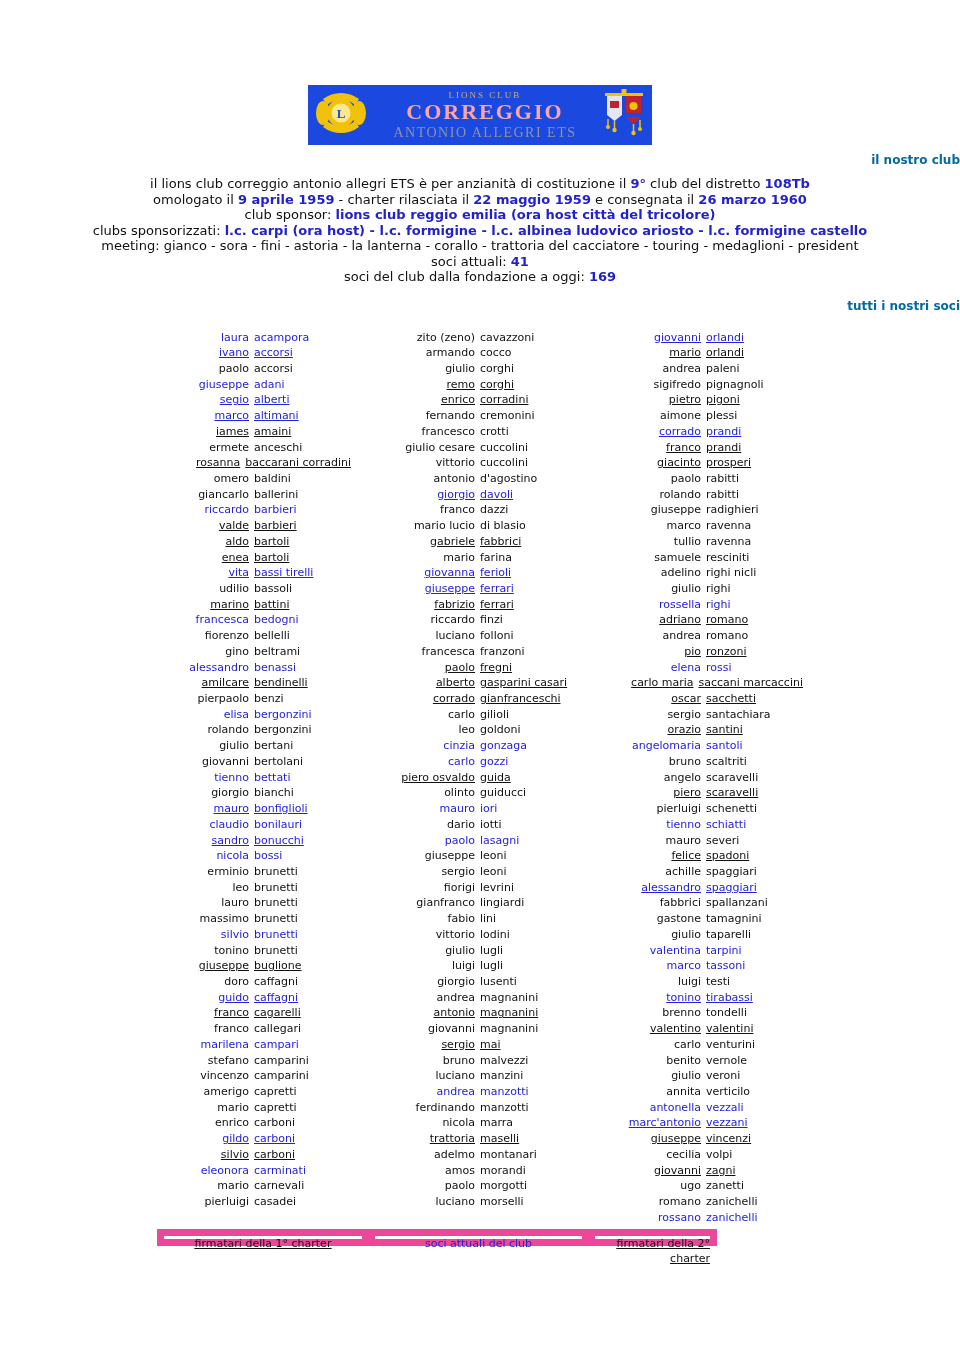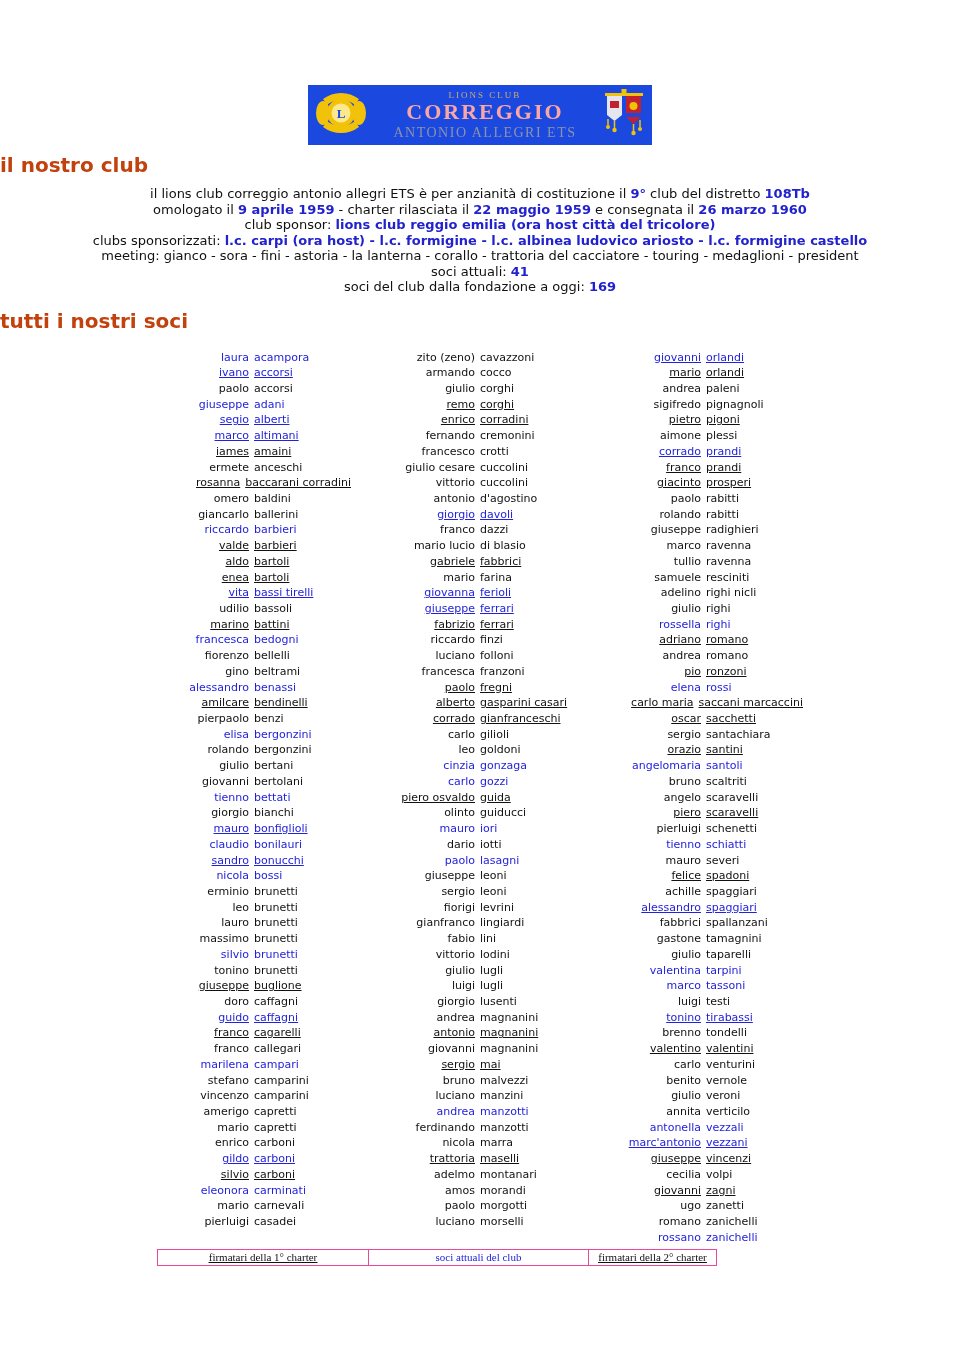--- a/index.html
+++ b/index.html
@@ -8,41 +8,41 @@
 
   
   .banner{width:344px;height:60px;margin:85px auto 0;background:#1b49e0;
           display:flex;align-items:center;justify-content:space-between;
           padding:0 7px;box-sizing:border-box;}
   .banner-center{flex:1;text-align:center;font-family:"Liberation Serif",serif;line-height:1.12;}
   .b-org{color:#c9ad72;font-size:9px;letter-spacing:2px;}
   .b-club{color:#fca5a5;font-size:22px;letter-spacing:2px;font-weight:bold;}
   .b-sub{color:#8d93a6;font-size:14px;letter-spacing:1.5px;}
 
-  .h-blue{color:#c2410c;text-align:left;font-weight:bold;font-size:20px;}
+  .h-blue{color:#0369a1;text-align:right;font-weight:bold;font-size:12px;}
   #about-title{margin-top:8px;}
   .about{margin-top:9px;text-align:center;font-size:13px;line-height:15.5px;color:#111;}
   .about .b{color:#2121cd;font-weight:bold;}
   #members-title{margin-top:14px;}
 
   .content{width:646px;margin:0 auto;}
   .grid{display:flex;margin-top:17px;gap:32px;}
   .col{width:215.3px;}
   .row{display:flex;height:15.72px;line-height:15.72px;font-size:11px;white-space:nowrap;}
   .fn{width:50%;text-align:right;padding-right:5px;box-sizing:border-box;}
   .ln{flex:1;text-align:left;}
   .cur{color:#2222dd;}
   .chart{text-decoration:underline;}
 
   .legend{display:flex;margin-top:4px;font-size:11px;}
-  .cell{border:1px solid #ec4899;box-sizing:border-box;text-align:center;height:17px;line-height:15px;font-family:Liberation Serif, serif;}
+  .cell{border:7px solid #ec4899;box-sizing:border-box;text-align:center;height:17px;line-height:15px;}
   .cell + .cell{margin-left:-1px;}
   .cell1{width:212px;}
   .cell2{width:221px;color:#2222dd;}
-  .cell3{width:129px;}
+  .cell3{width:129px;text-align:right;}
   .cell1 span,.cell3 span{text-decoration:underline;}
 </style>
 </head>
 <body>
 
 <div class="page">
 
   <div class="banner">
     <span>
       <svg width="52" height="46" viewBox="0 0 52 46">

